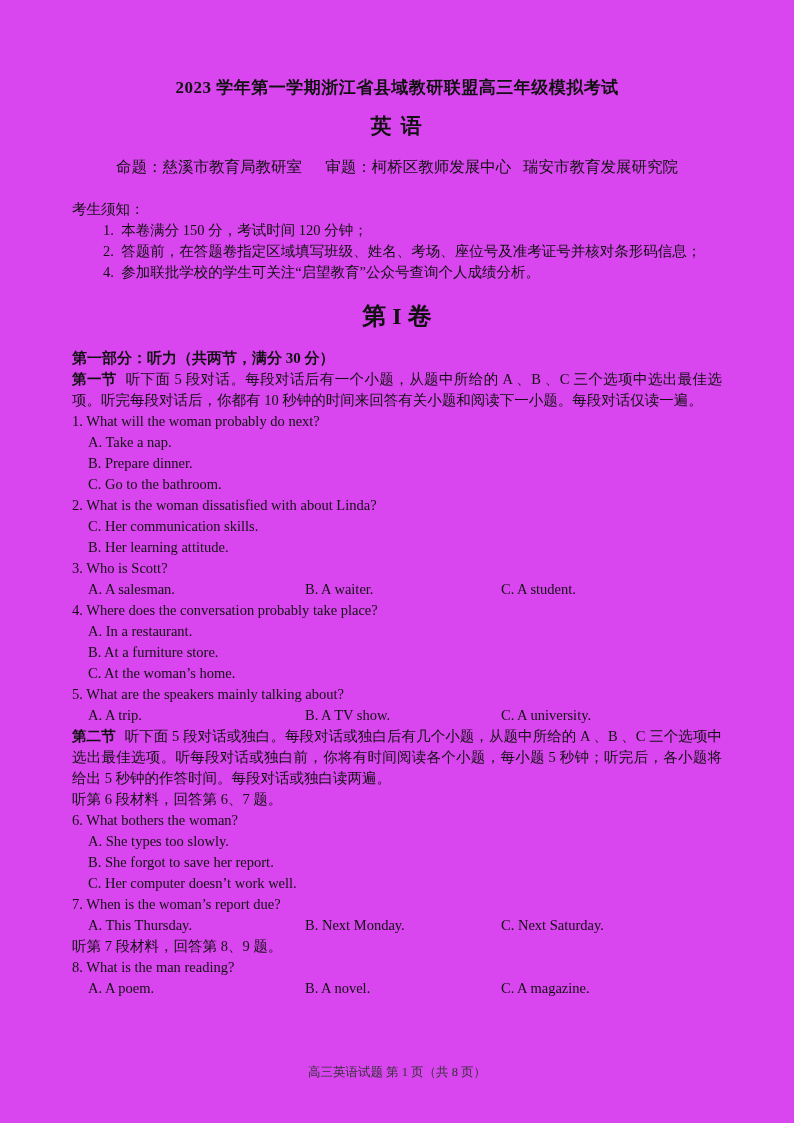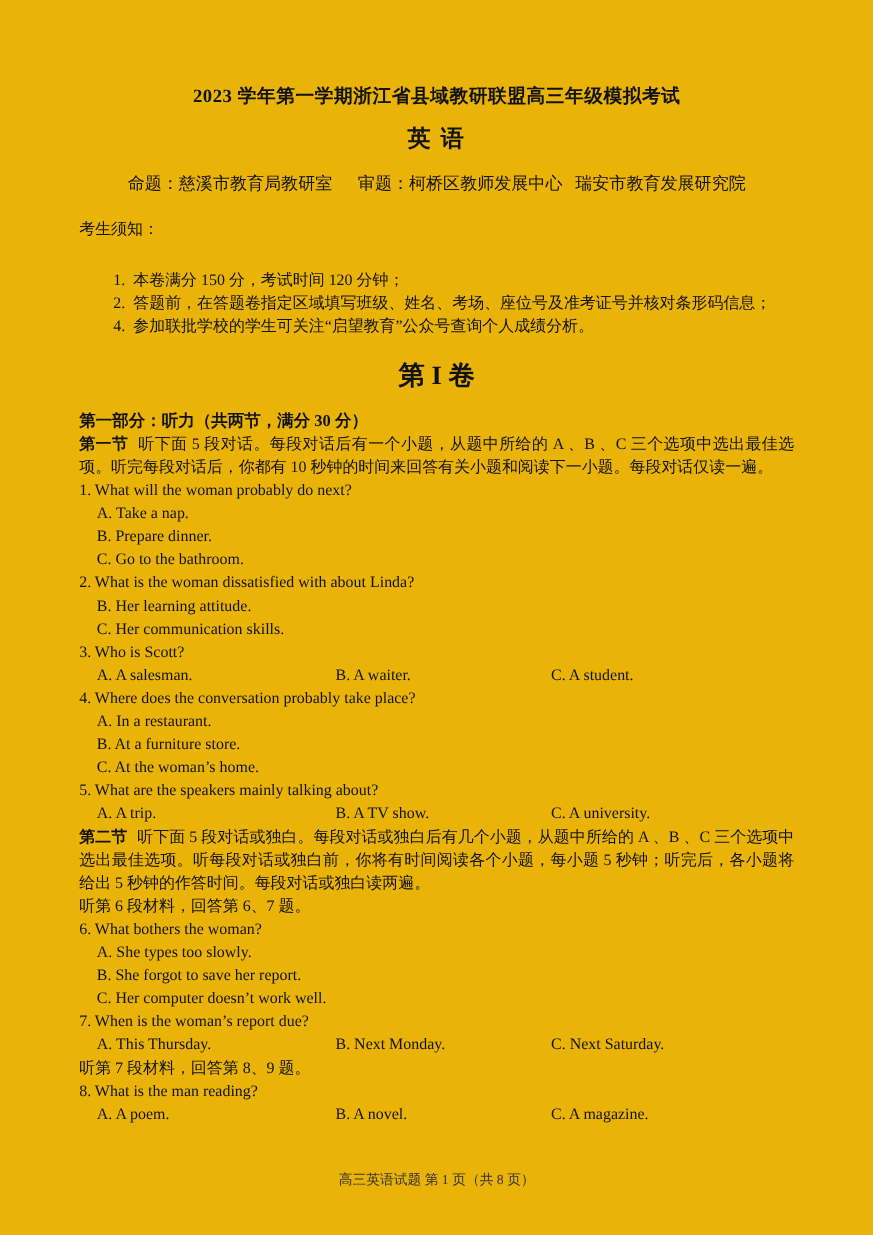--- a/index.html
+++ b/index.html
@@ -2,21 +2,21 @@
 <html><head>
 <meta charset="utf-8">
 <style>
   * { box-sizing: border-box; }
   html, body { margin: 0; padding: 0; background: #ffffff; }
   .page {
     position: relative;
     width: 794px;
     height: 1123px;
     margin: 0 auto;
-    background: #eab308;
+    background: #d946ef;
     color: #111111;
     font-family: "Liberation Serif", "DejaVu Serif", serif;
     padding: 76px 72px 0 72px;
     overflow: hidden;
   }
   .title {
     margin: 0;
     font-size: 17px;
     font-weight: bold;
     text-align: center;
@@ -30,21 +30,21 @@
     letter-spacing: 2px;
   }
   .committee {
     margin-top: 17px;
     font-size: 15.5px;
     text-align: center;
     white-space: pre-wrap;
   }
   .notice { margin-top: 21px; font-size: 14.5px; line-height: 21px; }
   .notice-heading { }
-  .notice-items { padding-left: 31px; margin-top: 25px; }
+  .notice-items { padding-left: 31px; }
   .notice-item { white-space: pre-wrap; }
   .volume {
     margin: 17px 0 15px 0;
     font-size: 24px;
     font-weight: bold;
     text-align: center;
   }
   .part-heading {
     font-size: 15px;
     font-weight: bold;
@@ -100,22 +100,22 @@
 
   <div class="question">
     <div class="q-line">1. What will the woman probably do next?</div>
     <div class="q-opt">A. Take a nap.</div>
     <div class="q-opt">B. Prepare dinner.</div>
     <div class="q-opt">C. Go to the bathroom.</div>
   </div>
 
   <div class="question">
     <div class="q-line">2. What is the woman dissatisfied with about Linda?</div>
+    <div class="q-opt">C. Her communication skills.</div>
     <div class="q-opt">B. Her learning attitude.</div>
-    <div class="q-opt">C. Her communication skills.</div>
   </div>
 
   <div class="question">
     <div class="q-line">3. Who is Scott?</div>
     <div class="opt-row">
       <span class="opt-col-a">A. A salesman.</span>
       <span class="opt-col-b">B. A waiter.</span>
       <span class="opt-col-c">C. A student.</span>
     </div>
   </div>

